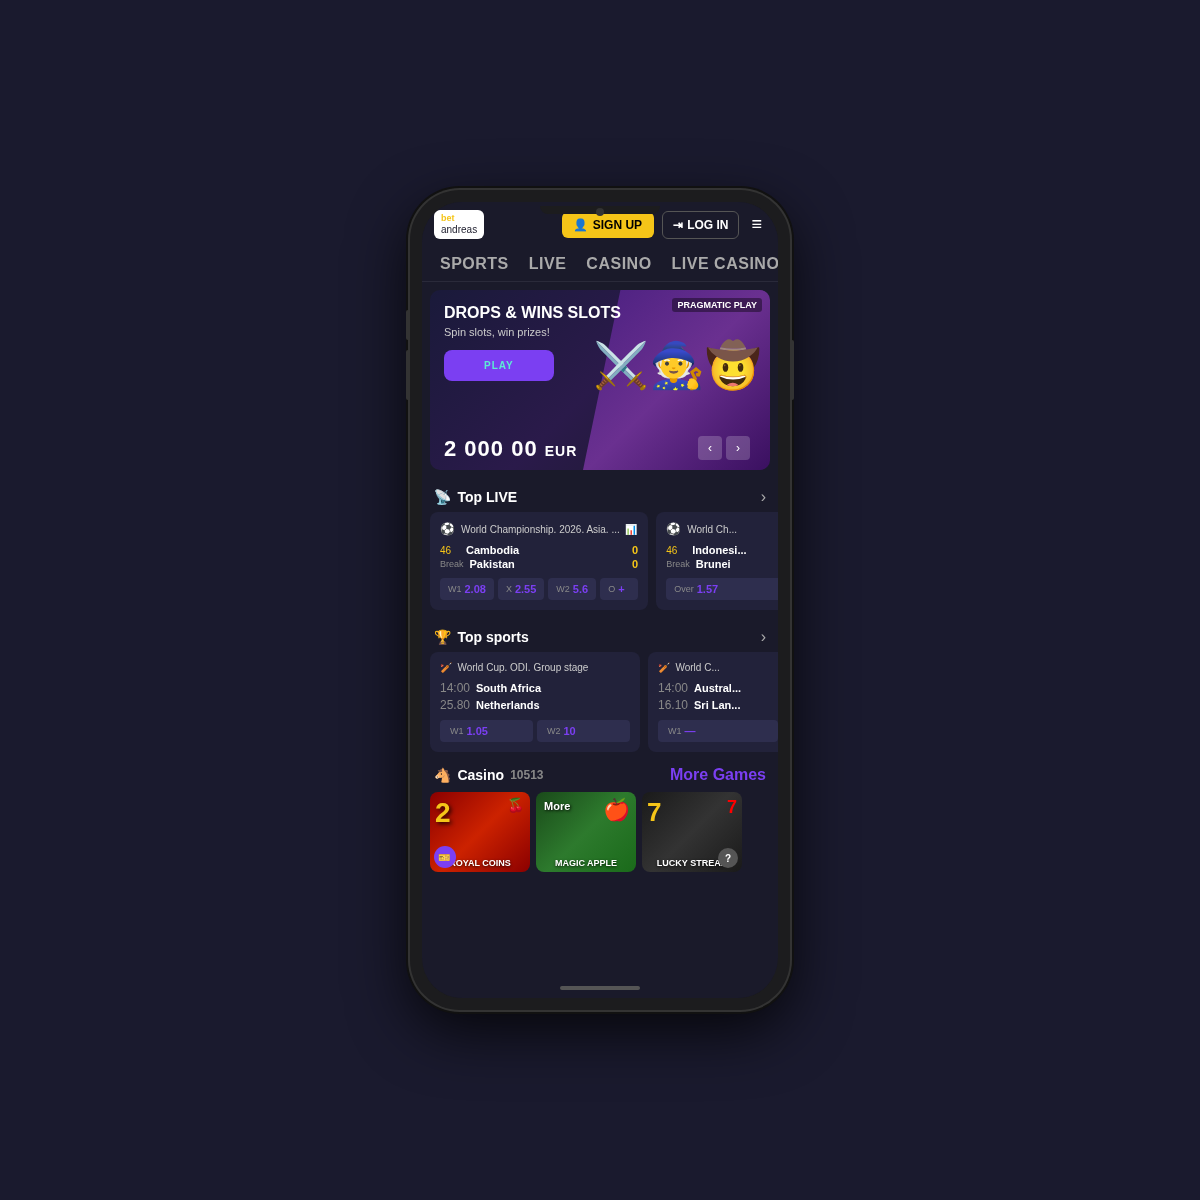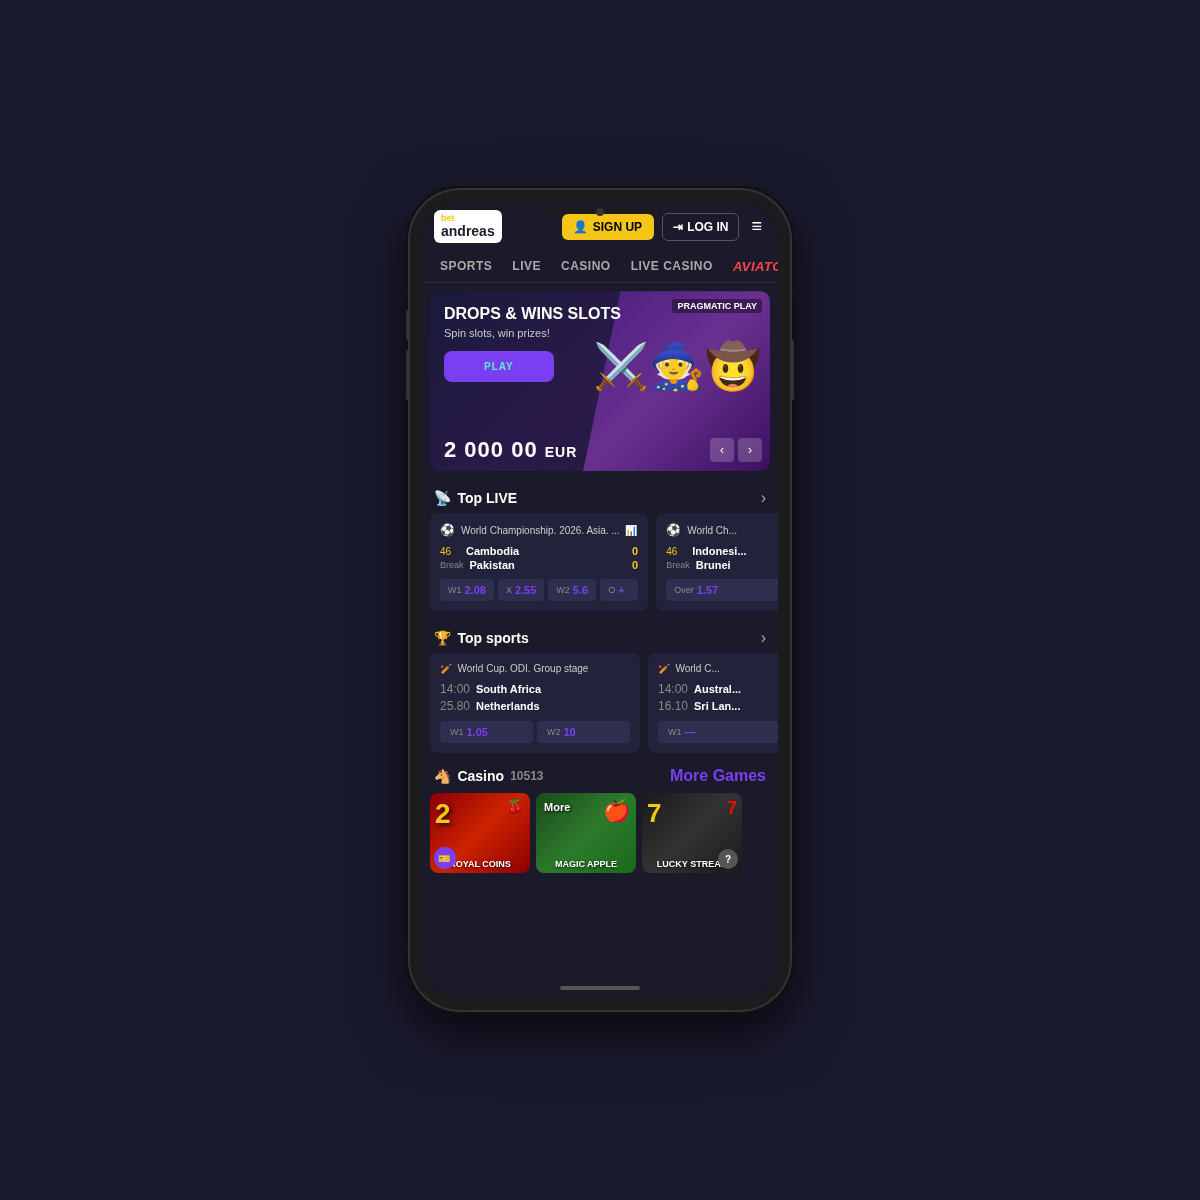--- a/index.html
+++ b/index.html
@@ -112,21 +112,21 @@
       display: flex;
       overflow-x: auto;
       padding: 0 8px;
       border-bottom: 1px solid #2a2a3a;
       flex-shrink: 0;
       scrollbar-width: none;
     }
     .nav-bar::-webkit-scrollbar { display: none; }
     .nav-item {
       color: #aaa;
-      font-size: 12px;
+      font-size: 16px;
       font-weight: 600;
       padding: 8px 10px;
       white-space: nowrap;
       cursor: pointer;
       text-transform: uppercase;
       letter-spacing: 0.5px;
     }
     .nav-item.aviator {
       color: #ff4444;
       font-style: italic;
@@ -209,23 +209,22 @@
       cursor: pointer;
       position: relative;
       z-index: 2;
       text-transform: uppercase;
       letter-spacing: 1px;
     }
     .banner-bottom {
       position: absolute;
       bottom: 8px;
       left: 14px;
-      right: 8px;
-      display: flex;
-      align-items: center;
+      right: 20px;
+      display: flex;
       justify-content: space-between;
       z-index: 2;
     }
     .banner-amount {
       color: #fff;
       font-size: 22px;
       font-weight: 900;
       letter-spacing: 1px;
     }
     .banner-nav {
@@ -590,21 +589,21 @@
   <div class="phone-btn-left"></div>
   <div class="phone-btn-left2"></div>
   <div class="phone-btn-right"></div>
 
   <div class="phone-screen">
 
 
     <div class="header">
       <div class="logo">
         <div style="font-size:9px; font-weight:900; color:#f5c518;">bet</div>
-        <div style="font-size:14px; font-weight:700;">andreas</div>
+        <div style="font-size:10px; font-weight:400;">andreas</div>
       </div>
       <div class="header-spacer"></div>
       <button class="btn-signup">
         <span>👤</span>
         <span>SIGN UP</span>
       </button>
       <button class="btn-login">
         <span>⇥</span>
         <span>LOG IN</span>
       </button>

